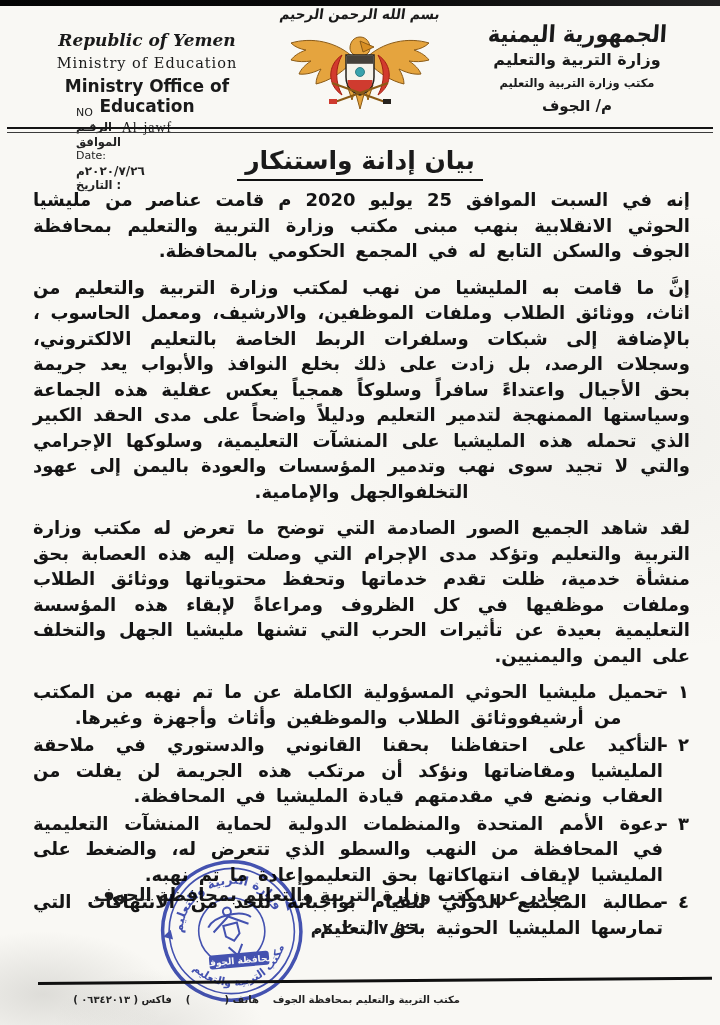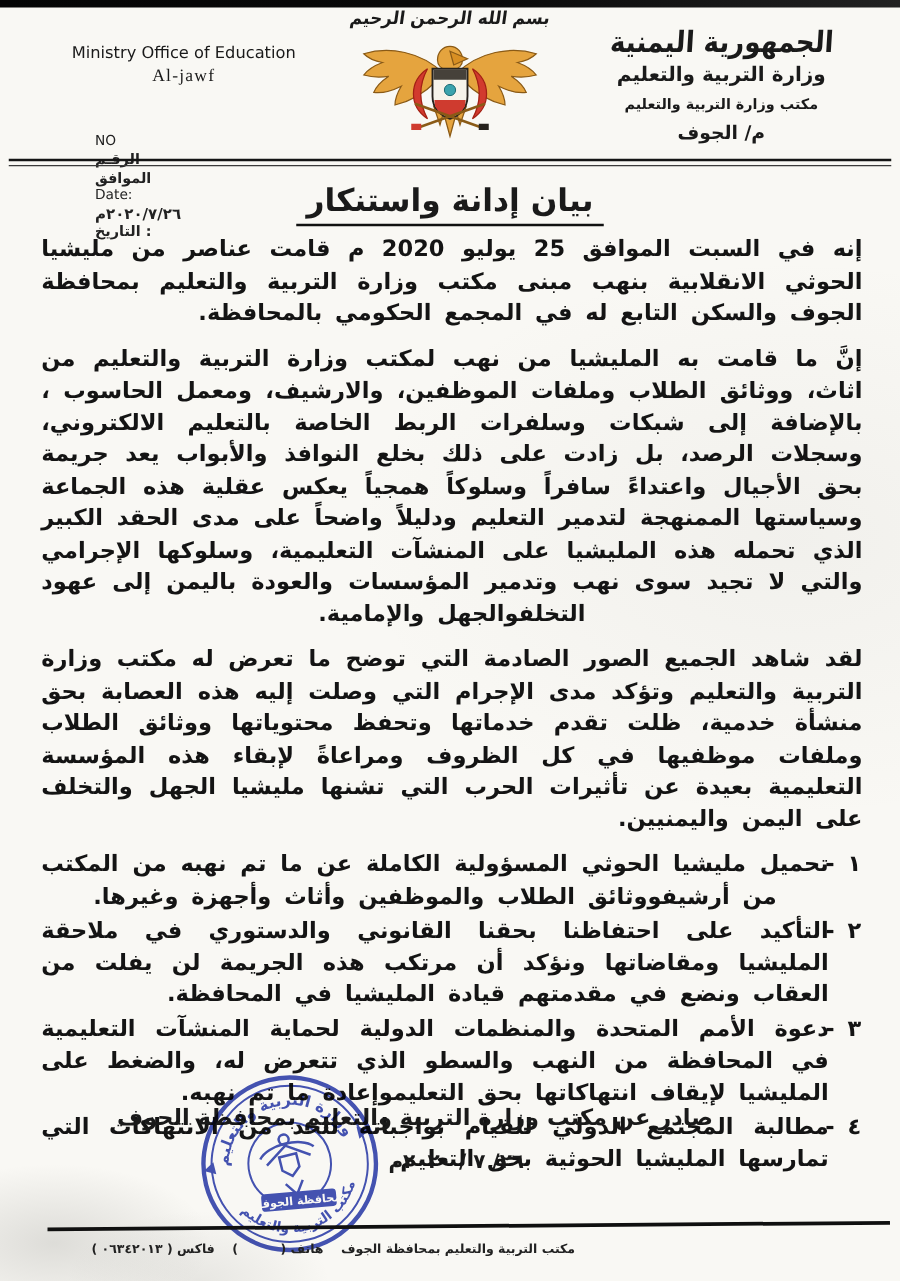--- a/index.html
+++ b/index.html
@@ -11,21 +11,21 @@
       radial-gradient(150px 80px at 22% 100%, rgba(120,120,115,.14), transparent 70%),
       radial-gradient(500px 320px at 88% 42%, rgba(140,140,135,.07), transparent 70%),
       #f9f8f4;
   }
   .topbar{position:absolute;top:0;left:0;right:0;height:6px;
     background:linear-gradient(to right,#050505 0%,#0a0a0a 55%,#222 100%);}
   
   .hdr-left{position:absolute;left:22px;top:30px;width:250px;text-align:center;}
   .hdr-left .l1{font-family:"DejaVu Serif",serif;font-style:italic;font-weight:bold;font-size:17px;}
   .hdr-left .l2{font-family:"DejaVu Serif",serif;font-size:14.5px;letter-spacing:1px;margin-top:5px;}
-  .hdr-left .l3{font-weight:normal;font-size:13px;margin-top:5px;}
+  .hdr-left .l3{font-weight:bold;font-size:17px;margin-top:5px;}
   .hdr-left .l4{font-family:Liberation Serif, serif;font-size:14px;margin-top:4px;letter-spacing:1px;}
   .hdr-center{position:absolute;left:272px;top:4px;width:176px;text-align:center;}
   .bismillah{font-weight:bold;font-size:13.5px;transform:skewX(-8deg) scaleY(1.05);display:inline-block;}
   .hdr-right{position:absolute;right:18px;top:22px;width:250px;text-align:center;direction:rtl;}
   .hdr-right .r1{font-weight:bold;font-size:21px;transform:scaleY(1.12) skewX(-4deg);display:inline-block;}
   .hdr-right .r2{font-weight:bold;font-size:16px;margin-top:4px;}
   .hdr-right .r3{font-weight:bold;font-size:11.5px;margin-top:7px;}
   .hdr-right .r4{font-weight:bold;font-size:15px;margin-top:7px;}
   
   .refline{position:absolute;left:72px;right:26px;top:106px;height:18px;
@@ -64,20 +64,22 @@
   .footer .paren-space{display:inline-block;width:34px;}
 </style>
 </head>
 <body>
 
 <div class="page">
 
   <div class="topbar"></div>
 
   <div class="hdr-left">
+    <div class="l1">Republic of Yemen</div>
+    <div class="l2">Ministry of Education</div>
     <div class="l3">Ministry Office of Education</div>
     <div class="l4">Al-jawf</div>
   </div>
 
   <div class="hdr-center">
     <span class="bismillah">بسم الله الرحمن الرحيم</span>
     <svg width="150" height="86" viewBox="0 0 150 86" style="display:block;margin:2px auto 0;">
       <g fill="#e5a43e" stroke="#8a5a16" stroke-width="1">
         <path d="M70,34 C52,16 26,12 6,18 C10,22 15,24 21,25 C13,28 9,31 6,35 C13,37 20,37 26,36 C20,40 16,44 14,49 C22,50 30,47 36,44 C33,49 31,54 31,59 C44,56 56,48 64,40 Z"></path>
         <path d="M80,34 C98,16 124,12 144,18 C140,22 135,24 129,25 C137,28 141,31 144,35 C137,37 130,37 124,36 C130,40 134,44 136,49 C128,50 120,47 114,44 C117,49 119,54 119,59 C106,56 94,48 86,40 Z"></path>

